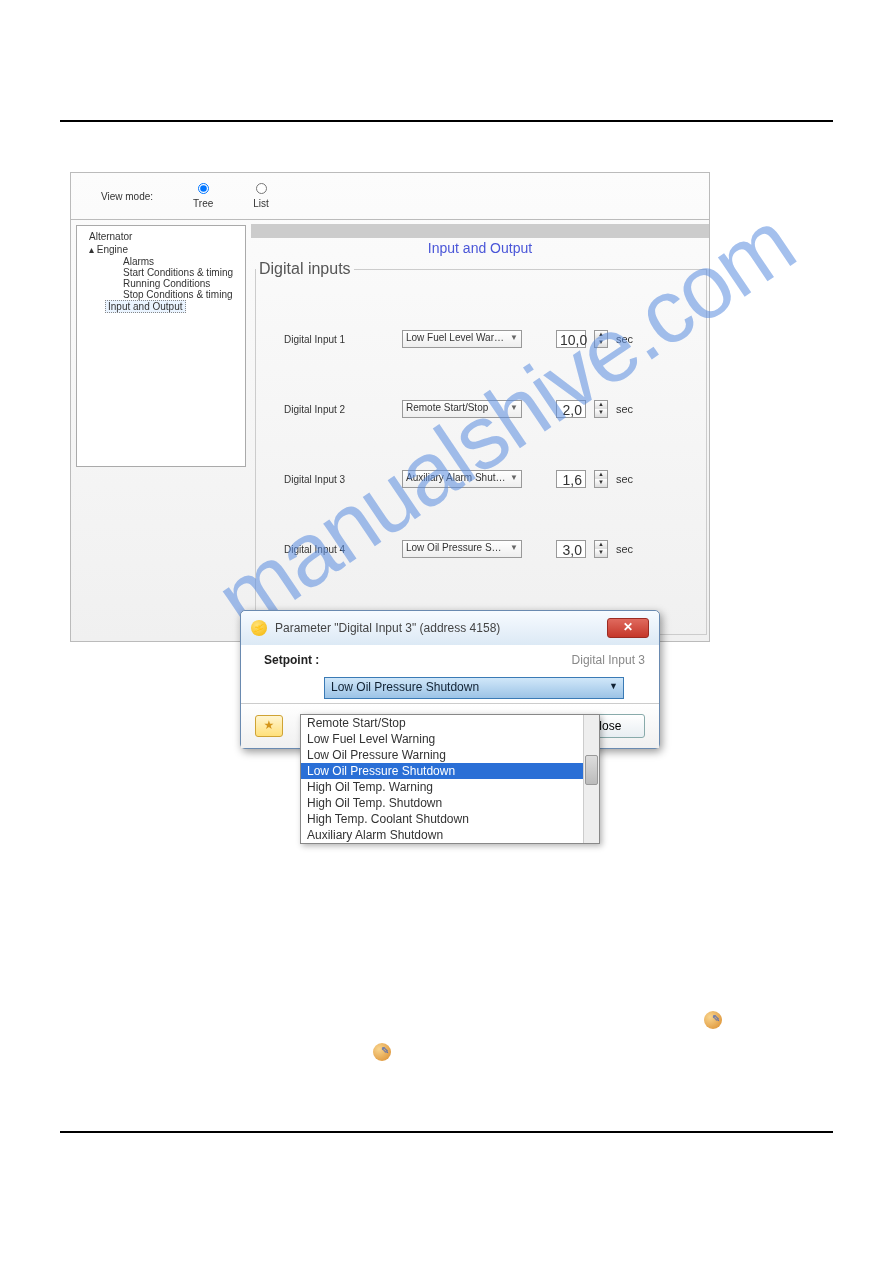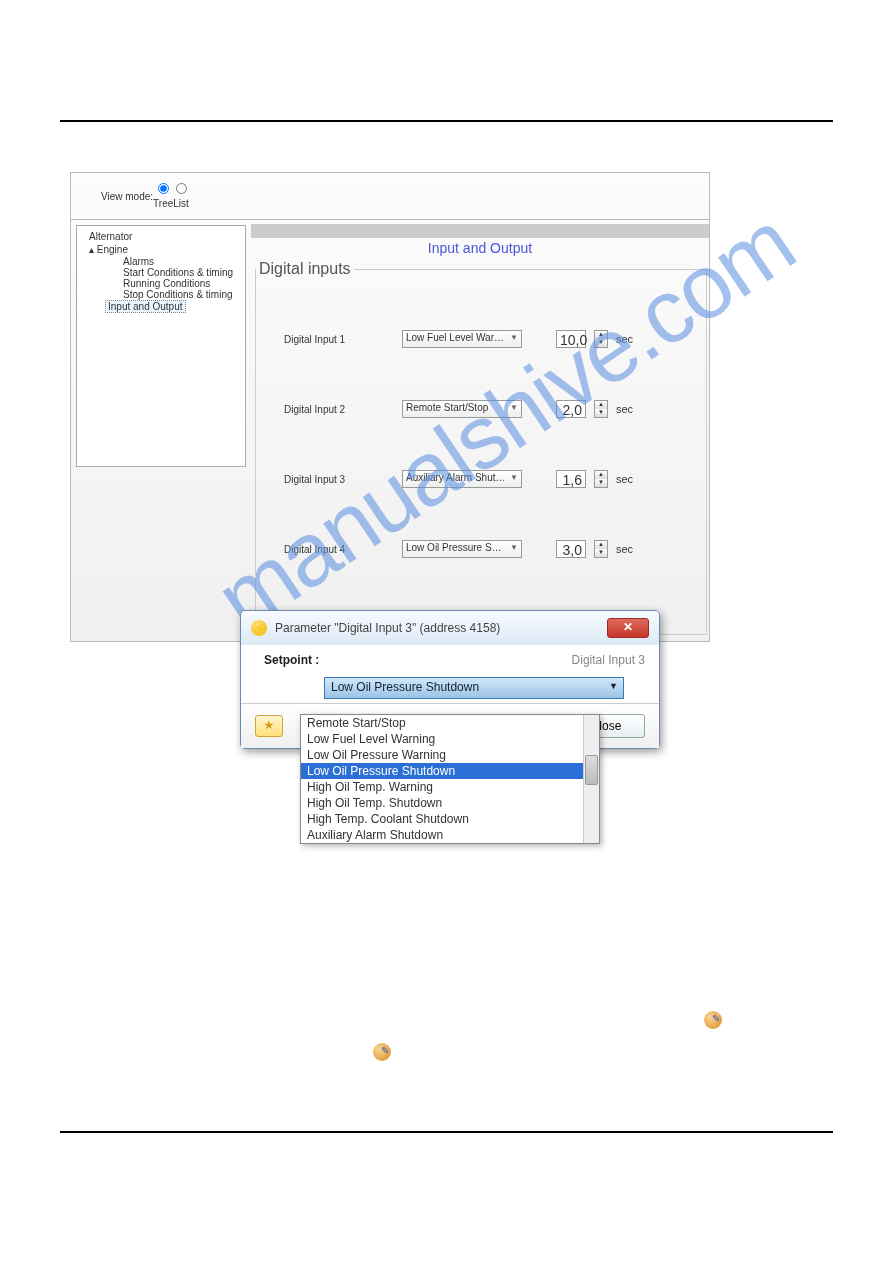--- a/index.html
+++ b/index.html
@@ -1,20 +1,20 @@
 <!DOCTYPE html>
 <html><head>
 <meta charset="utf-8">
 <style>
   * { box-sizing: border-box; margin: 0; padding: 0; }
   body { width: 893px; height: 1263px; background: #fff; font-family: Tahoma, Verdana, sans-serif; font-size: 11px; color: #333; position: relative; }
   .page-border-top { border-top: 2px solid #000; margin: 120px 60px 0 60px; }
   .page-border-bot { border-top: 2px solid #000; margin: 0 60px; position: absolute; bottom: 130px; width: 773px;}
   .app-panel { margin: 50px 70px 0 70px; width: 640px; border: 1px solid #bbb; background: linear-gradient(#fcfcfc,#f0f0f0); padding: 6px 0 0 0; }
-  .viewmode { padding: 4px 12px 10px 30px; font-size: 10px; display: flex; align-items: center; }
+  .viewmode { padding: 4px 12px 10px 30px; font-size: 10px; display: flex; align-items: center; gap: 40px; }
   .viewmode label { display: flex; align-items: center; gap: 4px; flex-direction: column; }
   .viewmode input[type=radio]{ width:11px;height:11px; }
   .split { display: flex; border-top: 1px solid #bbb; }
   .tree-pane { width: 170px; border: 1px solid #aaa; margin: 5px; background: #fff; font-size: 10px; padding: 4px 2px; height: 242px; }
   .tree-item { padding: 1px 0 1px 10px; white-space: nowrap; }
   .tree-child { padding-left: 26px; }
   .tree-gchild { padding-left: 44px; }
   .tree-sel { border: 1px dotted #888; background: #eaf4ff; display: inline-block; padding:0 2px;}
   .content-pane { flex: 1; }
   .content-header { background: #ccc; height: 14px; margin:4px 0 0 0;}

